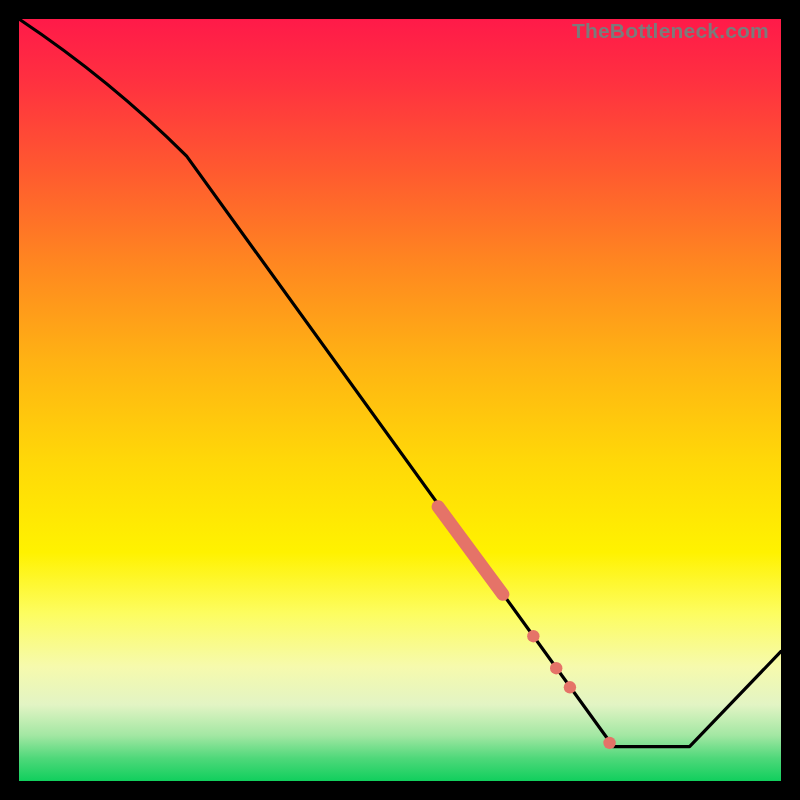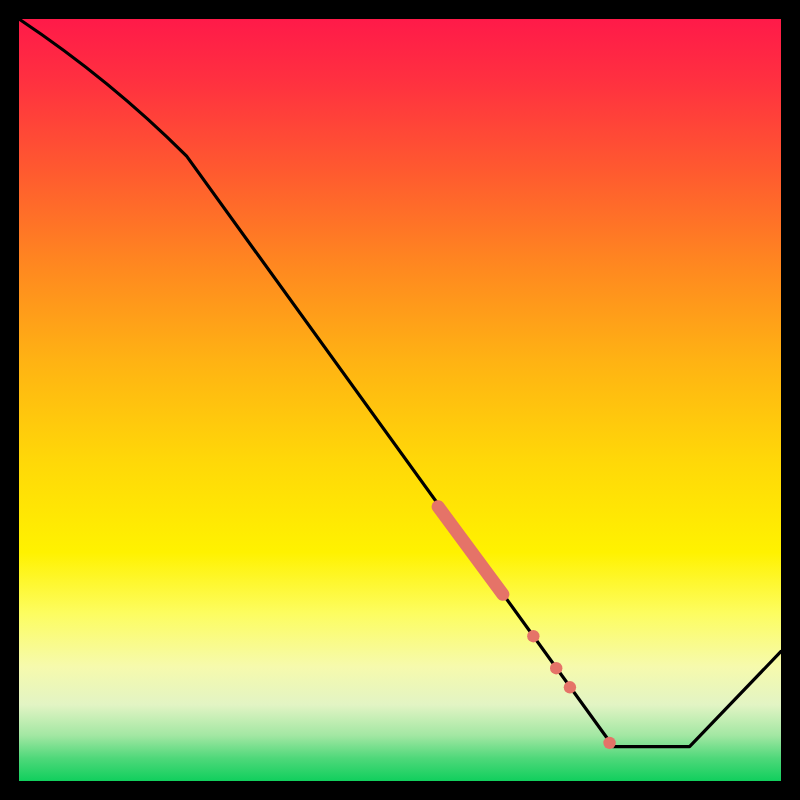--- a/index.html
+++ b/index.html
@@ -56,20 +56,21 @@
     width: 762px;
     height: 762px;
     overflow: visible;
   }
 </style>
 </head>
 <body>
 
 <div class="frame">
   <div class="plot-area">
+    <div class="watermark">TheBottleneck.com</div>
     <svg class="overlay" id="overlay" viewBox="0 0 762 762" preserveAspectRatio="none">
         <path d="M 0 0 Q 91.44 60.95999999999992 167.64000000000001 137.16000000000008 L 594.36 727.71 L 670.5600000000001 727.71 L 762 632.46 " fill="none" stroke="#000000" stroke-width="3.2" stroke-linecap="round" stroke-linejoin="round"></path>
         <line x1="419.1" y1="487.68" x2="483.87" y2="575.31" stroke="#e57368" stroke-width="13" stroke-linecap="round"></line>
         <circle cx="514.35" cy="617.22" r="6.2" fill="#e57368"></circle>
         <circle cx="537.2099999999999" cy="649.2239999999999" r="6.2" fill="#e57368"></circle>
         <circle cx="550.9259999999999" cy="668.274" r="6.2" fill="#e57368"></circle>
         <circle cx="590.5500000000001" cy="723.9" r="6.2" fill="#e57368"></circle>
       </svg>
   </div>
 </div>

